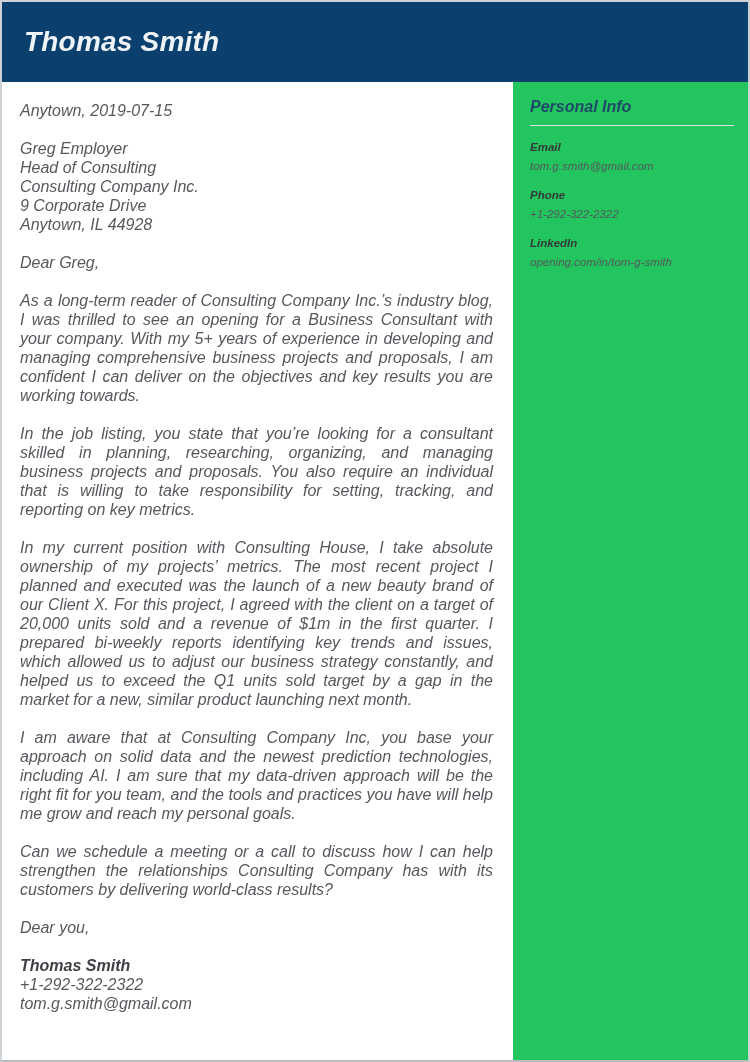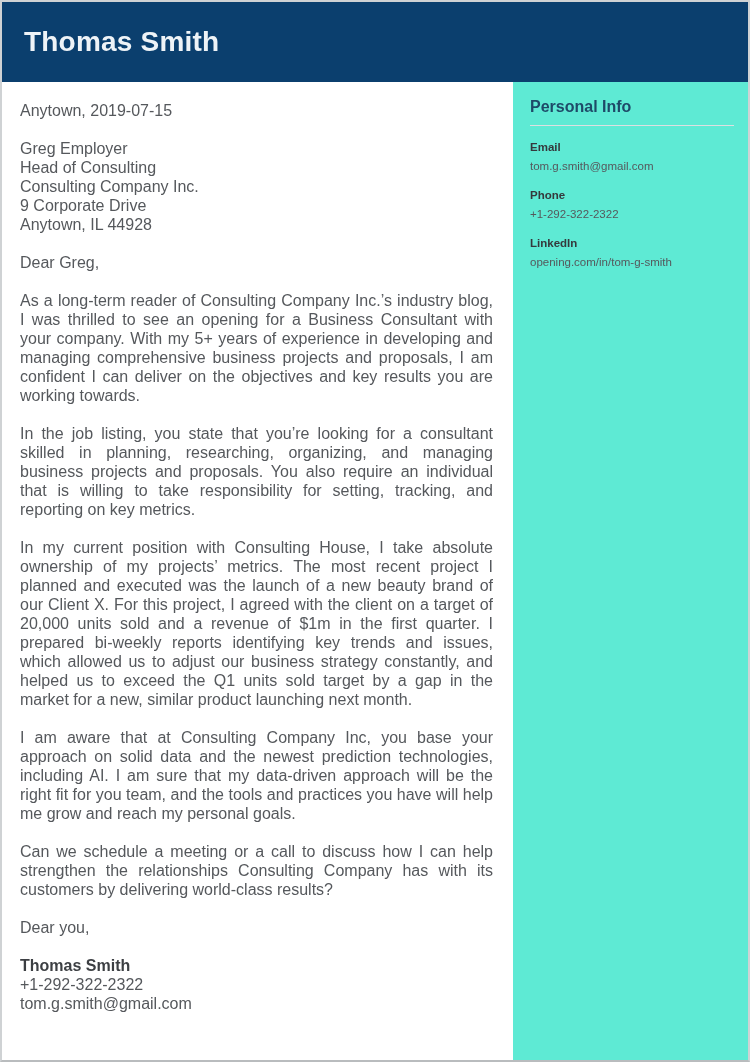--- a/index.html
+++ b/index.html
@@ -1,16 +1,16 @@
 <!DOCTYPE html>
 <html><head>
 <meta charset="utf-8">
 <style>
   html, body { margin: 0; padding: 0; background: #ffffff; }
-  * { box-sizing: border-box; }
+  * { box-sizing: border-box; font-style: italic; }
   body {
     font-family: "Liberation Sans", "DejaVu Sans", sans-serif;
     width: 750px;
   }
   .page {
     width: 750px;
     height: 1062px;
     border: 2px solid #cfd2d4;
     border-bottom-color: #b9bcbe;
     display: flex;
@@ -49,21 +49,21 @@
   .salutation { margin: 19px 0 0 0; }
   .para {
     margin: 19px 0 0 0;
     text-align: justify;
   }
   .closing { margin: 19px 0 0 0; }
   .signature { margin: 19px 0 0 0; }
   .signature .sig-name { font-weight: bold; color: #3c3f43; }
   .sidebar {
     flex: 1;
-    background: #5eead4;
+    background: #22c55e;
     padding: 16px 14px 0 17px;
   }
   .sidebar .sb-title {
     color: #1e4a68;
     font-size: 16px;
     font-weight: bold;
     margin: 0 0 9px 0;
   }
   .sidebar .sb-rule {
     border: none;

